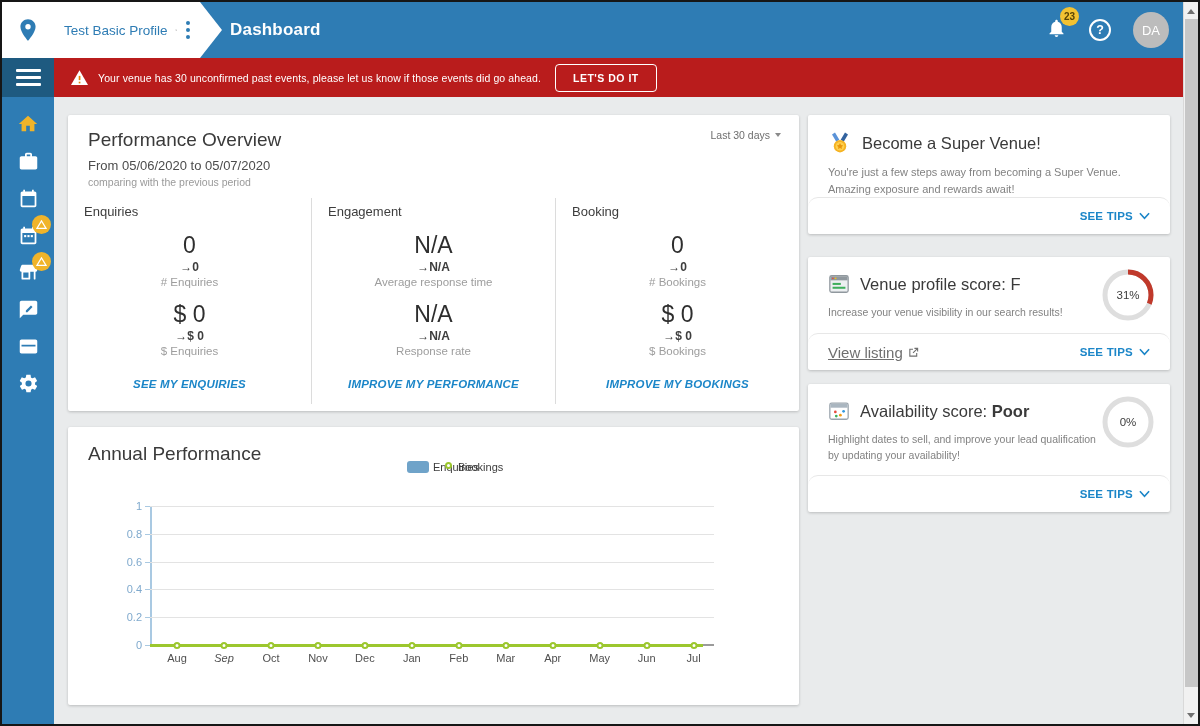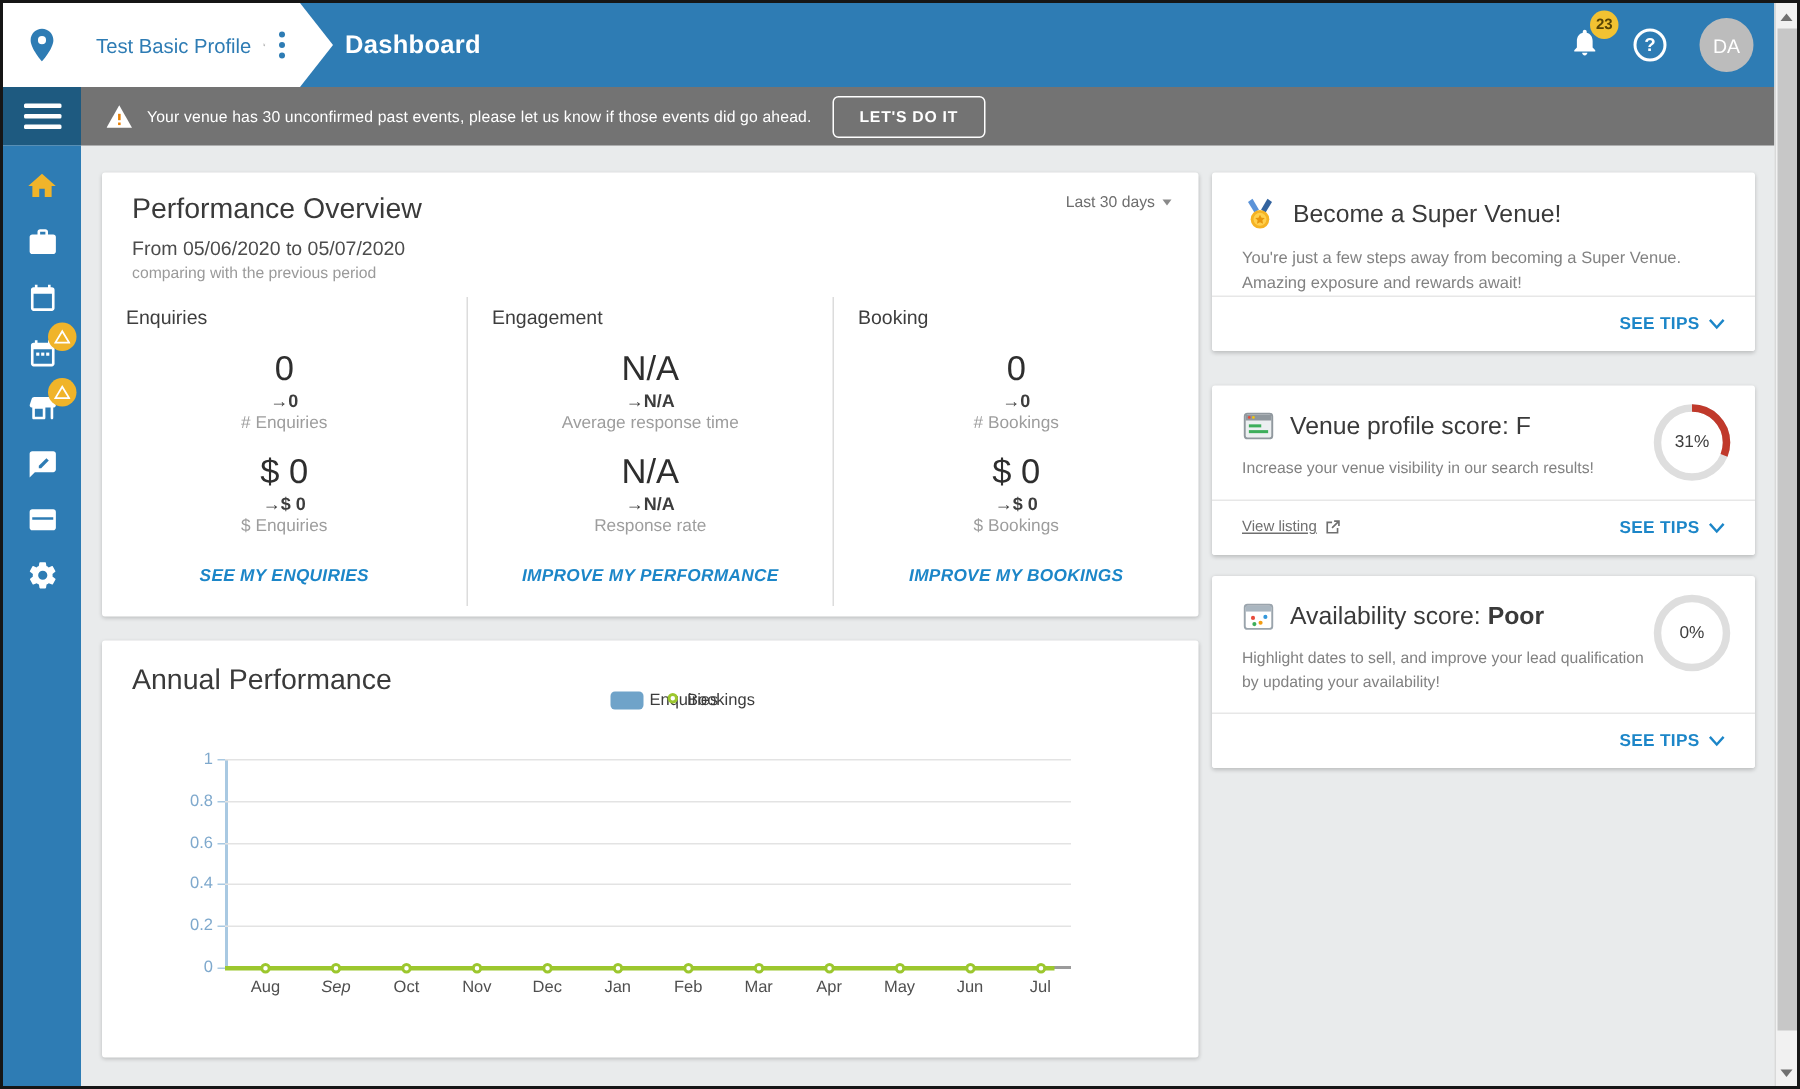--- a/index.html
+++ b/index.html
@@ -19,21 +19,21 @@
   .topbar-right { position:absolute; right:14px; top:0; height:56px; display:flex; align-items:center; gap:22px; }
   .bell-wrap { position:relative; cursor:pointer; }
   .badge-count { position:absolute; top:-10px; right:-12px; min-width:19px; height:19px; border-radius:50%; background:#f2c232; color:#584405; font-size:10px; font-weight:bold; display:flex; align-items:center; justify-content:center; }
   .help-circle { width:22px; height:22px; border:2px solid #fff; border-radius:50%; color:#fff; font-size:12.5px; font-weight:bold; display:flex; align-items:center; justify-content:center; cursor:pointer; }
   .avatar { width:36px; height:36px; border-radius:50%; background:#bcbcbc; color:#fff; font-size:13px; display:flex; align-items:center; justify-content:center; cursor:pointer; }
 
   
   .menu-box { position:absolute; left:0; top:56px; width:52px; height:39px; background:#1e5a80; display:flex; align-items:center; justify-content:center; cursor:pointer; }
   .hamburger { display:flex; flex-direction:column; gap:4px; }
   .hamburger i { width:25px; height:3px; background:#fff; border-radius:1px; }
-  .alert-bar { position:absolute; left:52px; top:56px; right:15px; height:39px; background:#737373; display:flex; align-items:center; color:#fff; padding-left:17px; }
+  .alert-bar { position:absolute; left:52px; top:56px; right:15px; height:39px; background:#b91c1c; display:flex; align-items:center; color:#fff; padding-left:17px; }
   .alert-msg { font-size:10.5px; margin-left:10px; letter-spacing:.1px; }
   .alert-btn { margin-left:14px; background:transparent; border:1px solid #fff; border-radius:4px; color:#fff; font-size:10.5px; font-weight:bold; letter-spacing:.5px; padding:7px 17px; font-family:inherit; cursor:pointer; white-space:nowrap; }
 
   
   .sidebar { position:absolute; left:0; top:95px; bottom:0; width:52px; background:#2e7cb4; display:flex; flex-direction:column; align-items:center; padding-top:15px; gap:13px; }
   .side-item { position:relative; width:24px; height:24px; display:flex; align-items:center; justify-content:center; cursor:pointer; }
   .side-badge { position:absolute; top:-8px; right:-11px; width:19px; height:19px; border-radius:50%; background:#f0b42a; display:flex; align-items:center; justify-content:center; }
 
   
   .main { position:absolute; left:52px; top:95px; right:15px; bottom:0; }
@@ -78,24 +78,24 @@
   .series-line { position:absolute; left:0; bottom:-1.5px; width:98%; height:3px; background:#9cc72e; }
   .marker { position:absolute; bottom:-4px; width:7px; height:7px; border:2px solid #9cc72e; background:#fff; border-radius:50%; transform:translateX(-50%); }
   .xtick-label { position:absolute; top:calc(100% + 7px); transform:translateX(-50%); font-size:11px; color:#4f4f4f; }
 
   
   .rc-head { display:flex; align-items:center; gap:10px; padding:16px 20px 0; }
   .rc-title { font-size:16.5px; color:#3a3a3a; white-space:nowrap; }
   .rc-title .bold { font-weight:bold; }
   .rc-body { padding:9px 64px 0 20px; font-size:10.5px; color:#828282; line-height:1.55; }
   #sv-card .rc-body { padding-right:20px; font-size:11px; }
-  .rc-foot { position:absolute; left:0; right:0; bottom:0; height:37px; border-top:1px solid #e7e7e7; display:flex; align-items:flex-start; justify-content:flex-end; padding:12px 20px; background:#fff; }
+  .rc-foot { position:absolute; left:0; right:0; bottom:0; height:37px; border-top:1px solid #e7e7e7; display:flex; align-items:center; justify-content:flex-end; padding:12px 20px; background:#fff;border-radius:10px; }
   #vp-card .rc-foot { justify-content:space-between; }
   .see-tips { display:flex; align-items:center; gap:6px; color:#1c86c8; font-size:11.5px; font-weight:bold; letter-spacing:.2px; cursor:pointer; }
-  .view-listing { display:flex; align-items:center; gap:5px; color:#6f6f6f; font-size:10px; text-decoration:underline; cursor:pointer; }
+  .view-listing { display:flex; align-items:center; gap:5px; color:#6f6f6f; font-size:15px; text-decoration:underline; cursor:pointer; }
   .donut-wrap { position:absolute; top:12px; right:16px; width:52px; height:52px; }
   .donut-label { position:absolute; inset:0; display:flex; align-items:center; justify-content:center; font-size:11.5px; color:#3d3d3d; }
 
   
   .scrollbar { position:absolute; right:0; top:0; bottom:0; width:15px; background:#f1f1f1; border-left:1px solid #d9d9d9; }
   .sb-btn { position:absolute; left:0; width:14px; height:16px; display:flex; align-items:center; justify-content:center; cursor:pointer; }
   .sb-up { top:1px; } .sb-down { bottom:1px; }
   .tri-up { width:0; height:0; border-left:4px solid transparent; border-right:4px solid transparent; border-bottom:5px solid #6f6f6f; }
   .tri-down { width:0; height:0; border-left:4px solid transparent; border-right:4px solid transparent; border-top:5px solid #6f6f6f; }
   .sb-thumb { position:absolute; left:1px; top:17px; width:13px; height:668px; background:#c7c7c7; cursor:pointer; }

